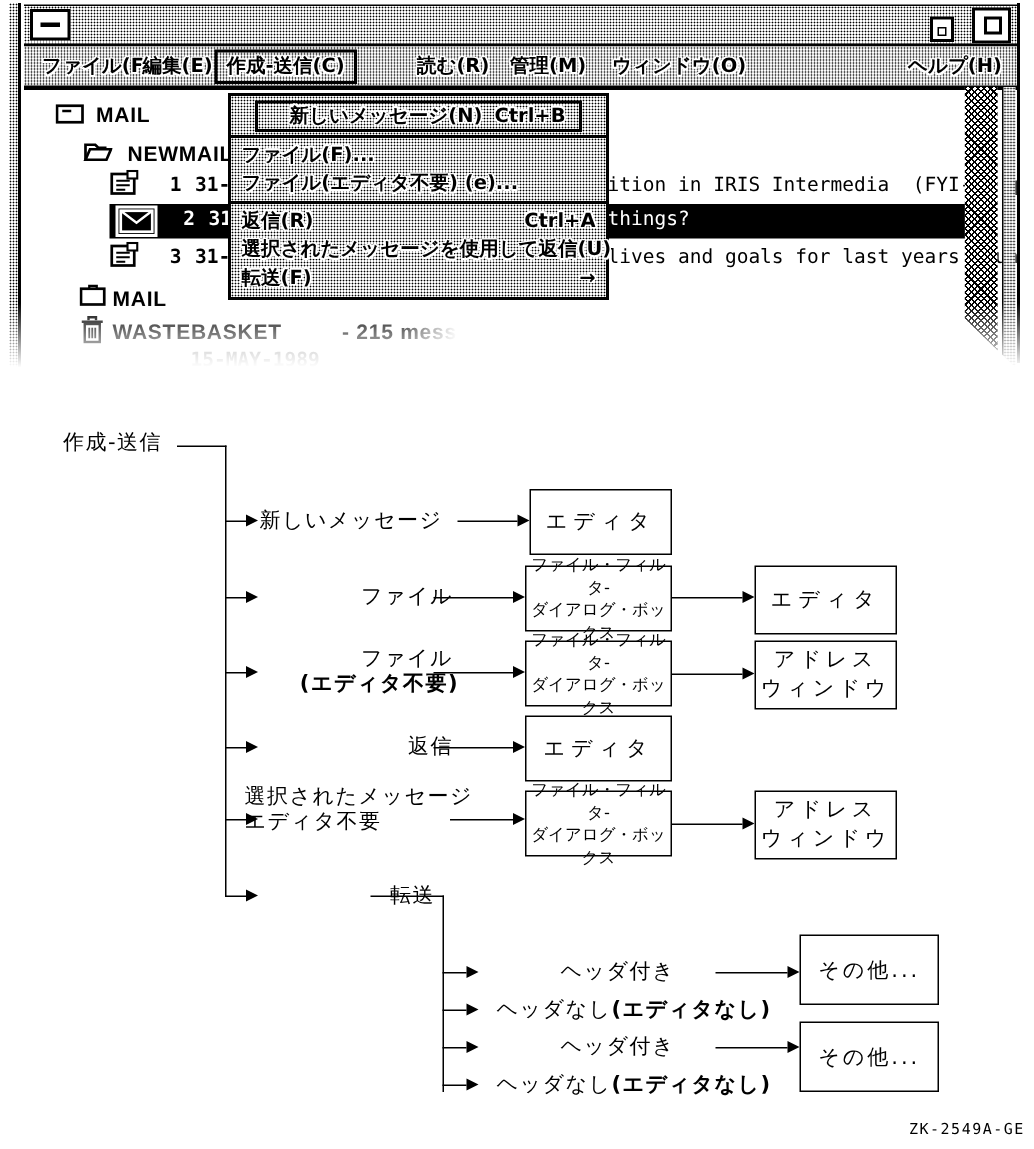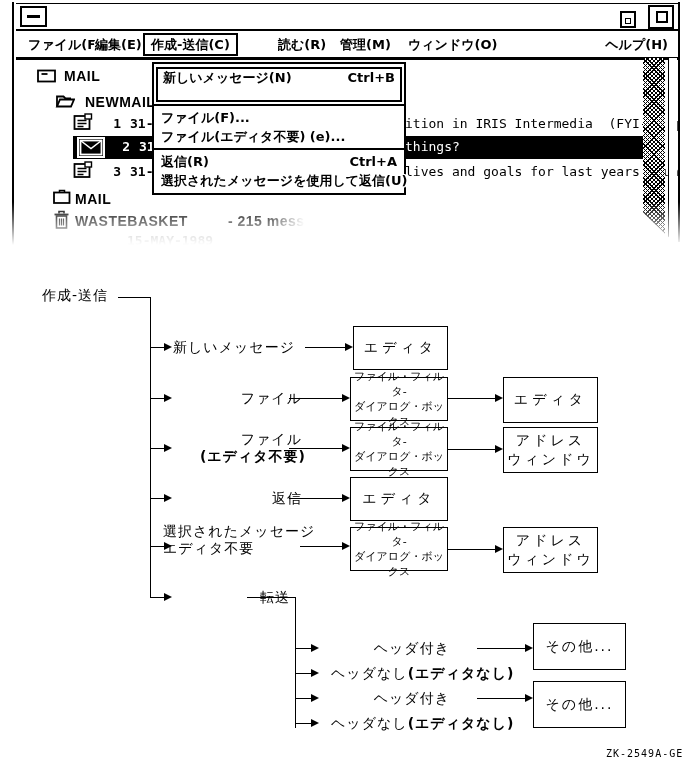--- a/index.html
+++ b/index.html
@@ -61,21 +61,21 @@
   .w-scroll { left:637px; top:56px; width:35px; height:188px;
     clip-path: polygon(0 0, 100% 0, 100% 100%, 0 82%); }
   .w-scroll .trough { position:absolute; left:0; top:0; width:22px; height:100%; }
   .w-scroll .rstrip { position:absolute; left:25px; top:0; width:9px; height:100%;
      border-left:1px solid #000; }
 
   
   .menu-panel { left:146px; top:60px; width:254px; border:2px solid #000; z-index:5; padding:3px 0 3px; }
   .menu-item { height:19px; line-height:19px; padding:0 7px; font-size:13px; font-weight:bold;
     display:flex; justify-content:space-between; white-space:nowrap; }
-  .menu-item.hl { border:2px solid #000; margin:0 2px; padding:0 5px; height:35px; line-height:17px; }
+  .menu-item.hl { border:2px solid #000; margin:0 16px; padding:0 21px; height:21px; line-height:17px; }
   .menu-sep { height:2px; background:#000; margin:2px 0; }
   .accel { margin-left:8px; }
 
   
   .hline { position:absolute; height:1px; background:#000; }
   .vline { position:absolute; width:1px; background:#000; }
   .ahead { position:absolute; width:0; height:0;
     border-top:4px solid transparent; border-bottom:4px solid transparent; border-left:8px solid #000; }
   .dlabel { position:absolute; font-size:14px; line-height:17px; white-space:pre-line; letter-spacing:1px; }
   .dlabel.ctr { text-align:right; }
@@ -210,20 +210,24 @@
       <span class="knock">ファイル(エディタ不要) (e)...</span>
     </div>
     <div class="menu-sep"></div>
     <div class="menu-item">
       <span class="knock">返信(R)</span>
       <span class="accel knock">Ctrl+A</span>
     </div>
     <div class="menu-item">
       <span class="knock">選択されたメッセージを使用して返信(U)</span>
     </div>
+    <div class="menu-item">
+      <span class="knock">転送(F)</span>
+      <span class="accel knock">→</span>
+    </div>
   </div>
 </div>
 
 <div>
 
   <div class="dlabel" style="left:42px;top:287px">作成-送信</div>
   <div class="hline" style="left:118px;top:297px;width:33px"></div>
   <div class="vline" style="left:150px;top:297px;height:301px"></div>
 
   <div class="hline" style="left:150px;top:347px;width:15px"></div>

